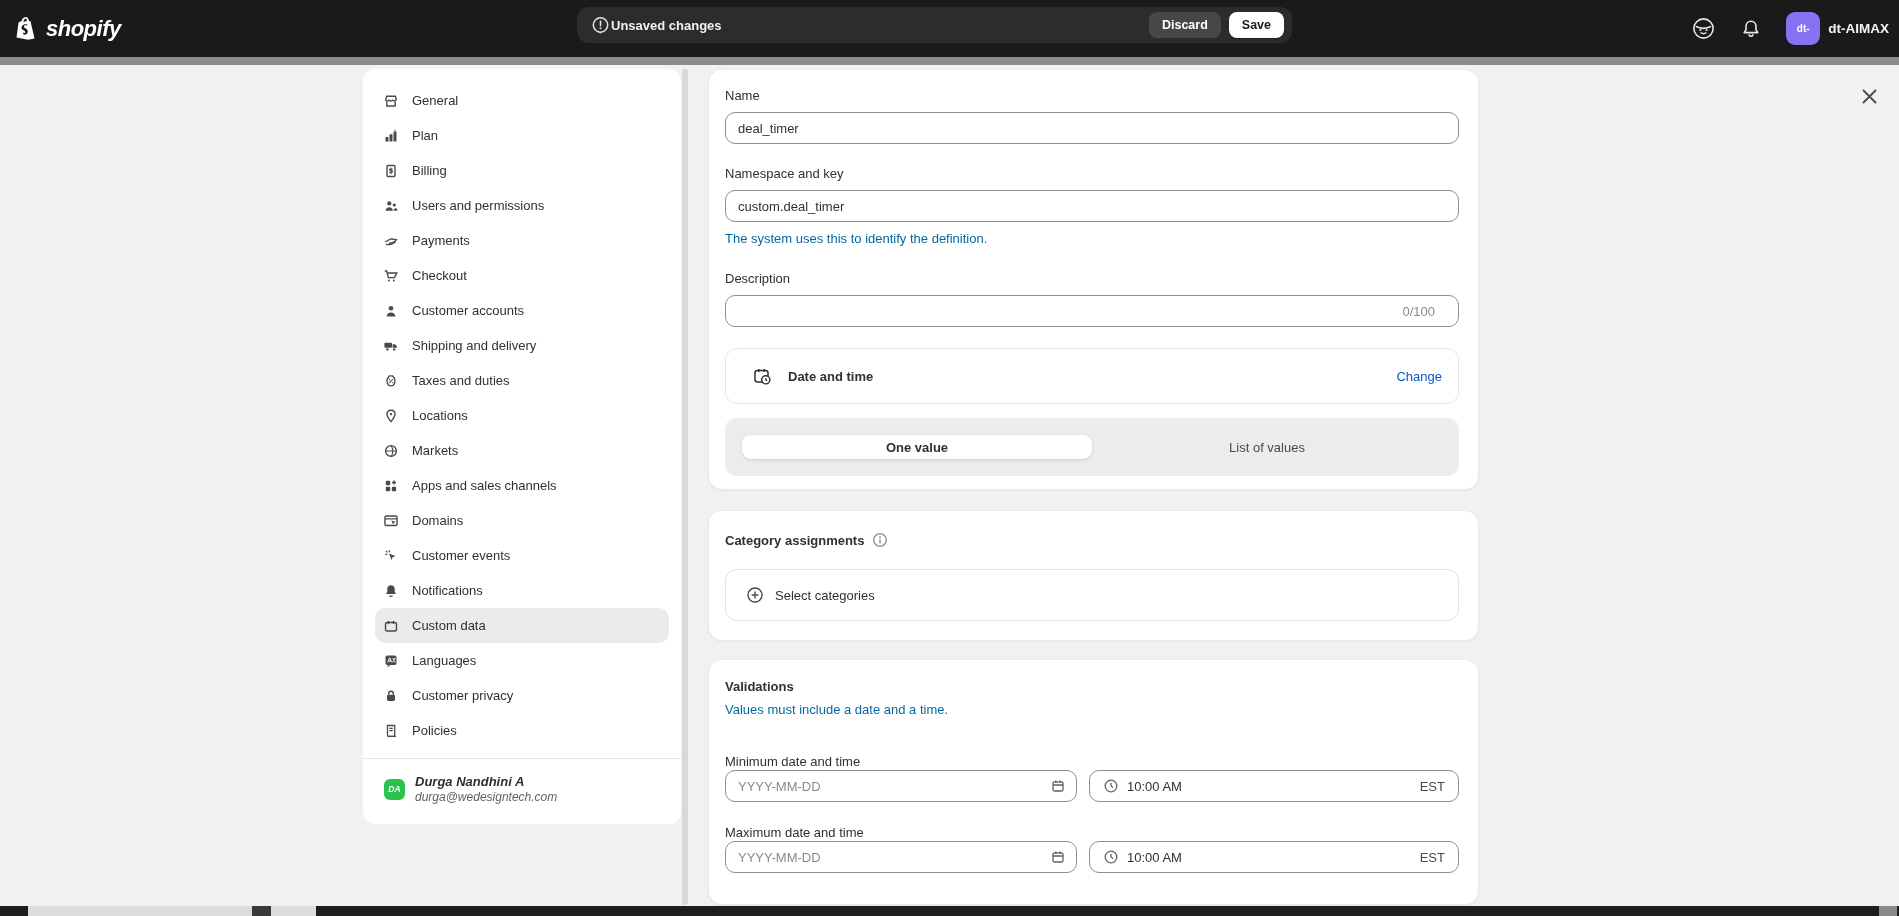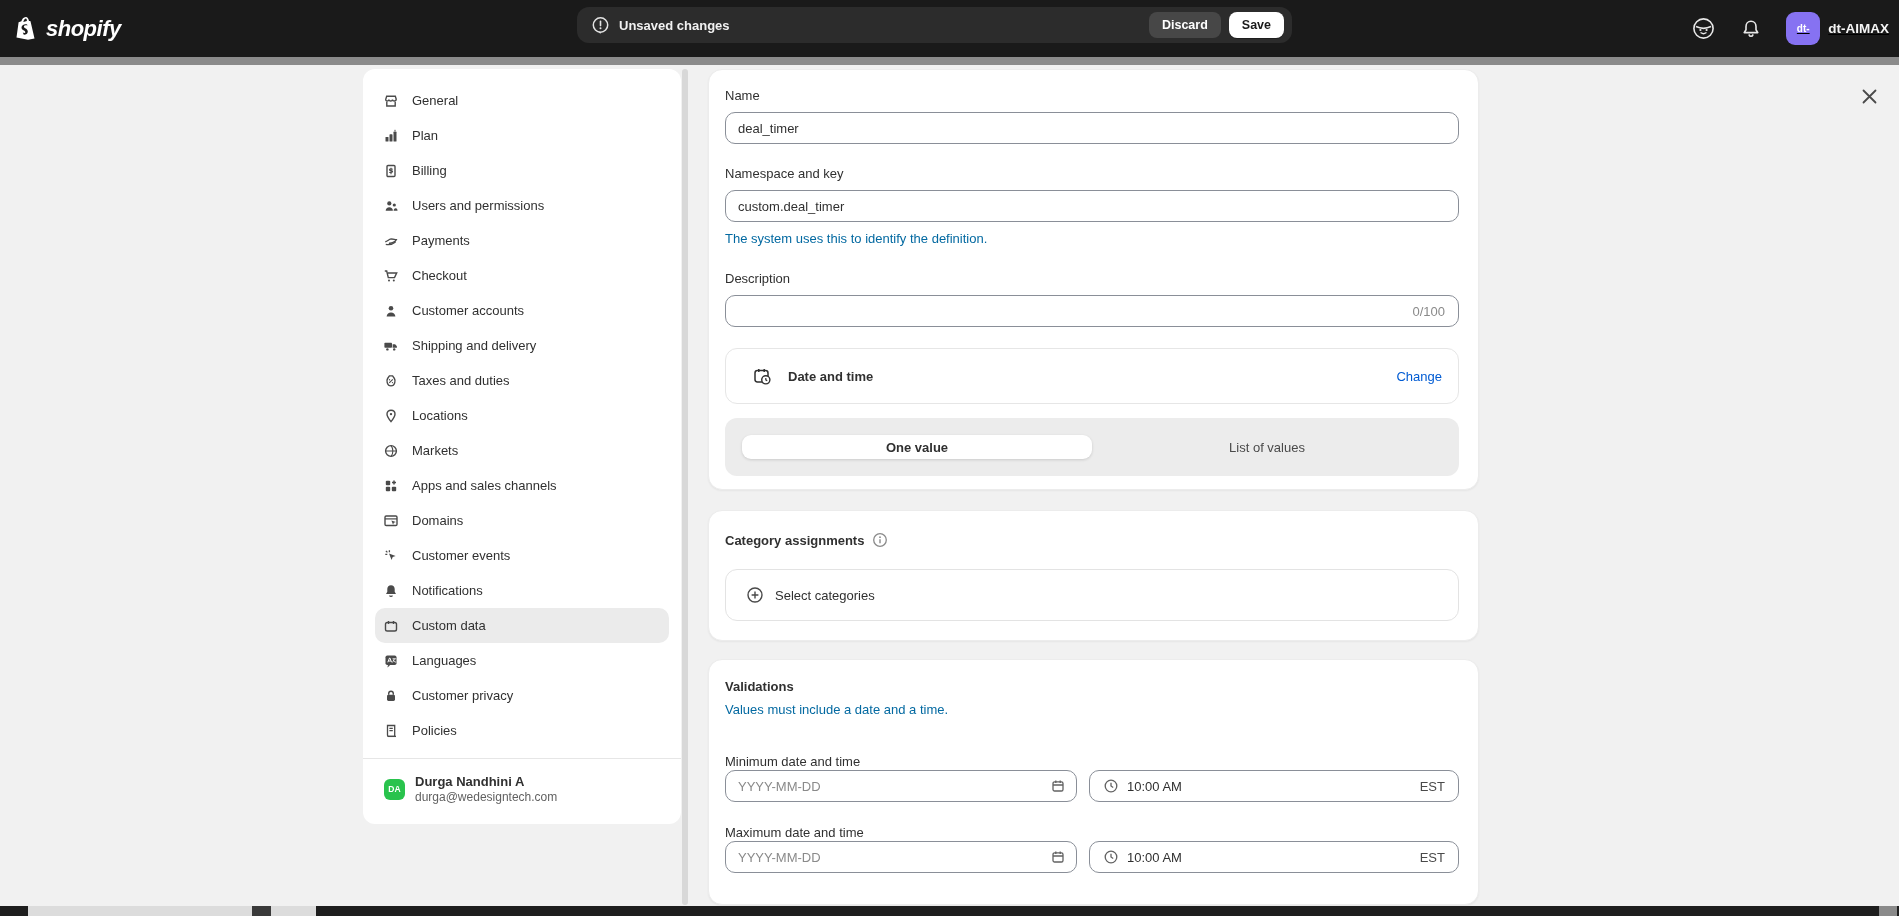--- a/index.html
+++ b/index.html
@@ -5,58 +5,58 @@
   * { margin:0; padding:0; box-sizing:border-box; }
   html,body { width:1899px; height:916px; }
   body { font-family:"Liberation Sans", sans-serif; background:#f1f1f1; overflow:hidden; }
   .screen { position:relative; width:1899px; height:916px; background:#f1f1f1; overflow:hidden; }
 
   
   .topbar { position:absolute; left:0; top:0; width:1899px; height:57px; background:#1a1a1a; }
   .logo { position:absolute; left:14px; top:0; height:57px; display:flex; align-items:center; gap:8px; }
   .logo-text { color:#fff; font-size:22px; font-weight:700; font-style:italic; letter-spacing:-0.5px; }
   .savebar { position:absolute; left:577px; top:7px; width:715px; height:36px; background:#2c2c2c; border-radius:12px; display:flex; align-items:center; padding:0 8px 0 14px; }
-  .savebar-label { color:#f1f1f1; font-size:13px; font-weight:700; margin-left:9px; }
+  .savebar-label { color:#f1f1f1; font-size:13px; font-weight:700; margin-left:1px; }
   .btn { border:none; cursor:pointer; height:26px; border-radius:8px; font-family:inherit; font-size:12.5px; font-weight:700; padding:0 13px; }
   .btn-discard { margin-left:auto; background:#474747; color:#fff; }
   .btn-save { margin-left:8px; background:#ffffff; color:#1a1a1a; box-shadow:0 1px 0 rgba(0,0,0,.3); }
   .top-right { position:absolute; right:10px; top:0; height:57px; display:flex; align-items:center; gap:24px; }
-  .user-chip { display:flex; align-items:center; gap:8px;text-decoration:underline; }
+  .user-chip { display:flex; align-items:center; gap:8px; }
   .avatar-purple { width:34px; height:33px; border-radius:9px; display:flex; align-items:center; justify-content:center; color:#fff; font-size:10px; font-weight:700; }
   .user-name { color:#f5f5f5; font-size:13.5px; font-weight:700; }
 
   
   .hscroll-top { position:absolute; left:0; top:57px; width:1899px; height:8px; background:#8b8b8b; }
   .vscroll { position:absolute; left:682px; top:69px; width:6px; height:836px; background:#d8d8d8; border-radius:3px; }
 
   
   .sidebar { position:absolute; left:363px; top:69px; width:318px; height:755px; background:#ffffff; border-radius:12px; }
   .sb-list { padding-top:14px; }
   .sbitem { height:35px; margin:0 12px; border-radius:10px; display:flex; align-items:center; padding-left:8px; gap:13px; cursor:pointer; }
   .sbitem.active { background:#ebebeb; }
   .sbitem .lbl { font-size:13px; color:#303030; font-weight:500; }
   .sbicon { width:16px; height:16px; display:flex; }
   .sb-divider { height:1px; background:#e6e6e6; margin:10px 0; }
-  .sb-user { display:flex; align-items:center; gap:10px; padding:4px 12px 0 21px; }
+  .sb-user { display:flex; align-items:center; gap:10px; padding:4px 12px 0 21px;font-style:italic; }
   .avatar-green { width:21px; height:21px; border-radius:6px; display:flex; align-items:center; justify-content:center; color:#fff; font-size:8.5px; font-weight:700; flex:0 0 auto; }
   .sb-user-name { font-size:13px; font-weight:700; color:#303030; line-height:17px; }
   .sb-user-email { font-size:12px; color:#616161; line-height:15px; }
 
   
   .card { position:absolute; left:708px; width:771px; background:#fff; border-radius:14px; border:1px solid #ececec; box-shadow:0 1px 2px rgba(0,0,0,.05); padding:0 19px 0 16px; }
   .card1 { top:69px; height:421px; }
   .card2 { top:510px; height:131px; }
   .card3 { top:659px; height:246px; }
   .fld-label { font-size:13px; color:#303030; }
   .fld-label.bold, .bold { font-weight:700; }
   .tinput { width:100%; height:32px; border:1px solid #8a8f98; border-radius:10px; padding:0 12px; font-family:inherit; font-size:13px; color:#303030; background:#fff; outline:none; }
   .tinput::placeholder { color:#8a8a8a; }
   .helper { font-size:13px; color:#0369a1; }
   .desc-wrap { position:relative; }
-  .counter { position:absolute; right:14px; top:50%; transform:translateY(-50%); font-size:13px; color:#8a8a8a; }
+  .counter { position:absolute; right:24px; top:50%; transform:translateY(-50%); font-size:13px; color:#8a8a8a; }
   .dt-box { margin-top:21px; height:56px; border:1px solid #e6e6e6; border-radius:12px; display:flex; align-items:center; padding:0 16px 0 26px; gap:15px; }
   .dt-title { font-size:13px; font-weight:700; color:#303030; }
   .change-link { margin-left:auto; font-size:13px; color:#005bd3; text-decoration:none; cursor:pointer; }
   .toggle { margin-top:14px; height:58px; background:#ececec; border-radius:12px; display:flex; padding:17px; }
   .tog-seg { flex:1; display:flex; align-items:center; justify-content:center; font-size:13px; border-radius:9px; cursor:pointer; }
   .tog-seg.sel { background:#fff; font-weight:700; color:#303030; box-shadow:0 1px 3px rgba(0,0,0,.14); }
   .tog-seg.unsel { color:#4a4a4a; font-weight:500; }
   .cat-title-row { display:flex; align-items:center; gap:8px; padding-top:21px; }
   .select-box { margin-top:21px; height:52px; border:1px solid #e3e3e3; border-radius:12px; display:flex; align-items:center; padding:0 14px 0 20px; gap:11px; cursor:pointer; }
   .select-box .lbl { font-size:13px; color:#303030; }

